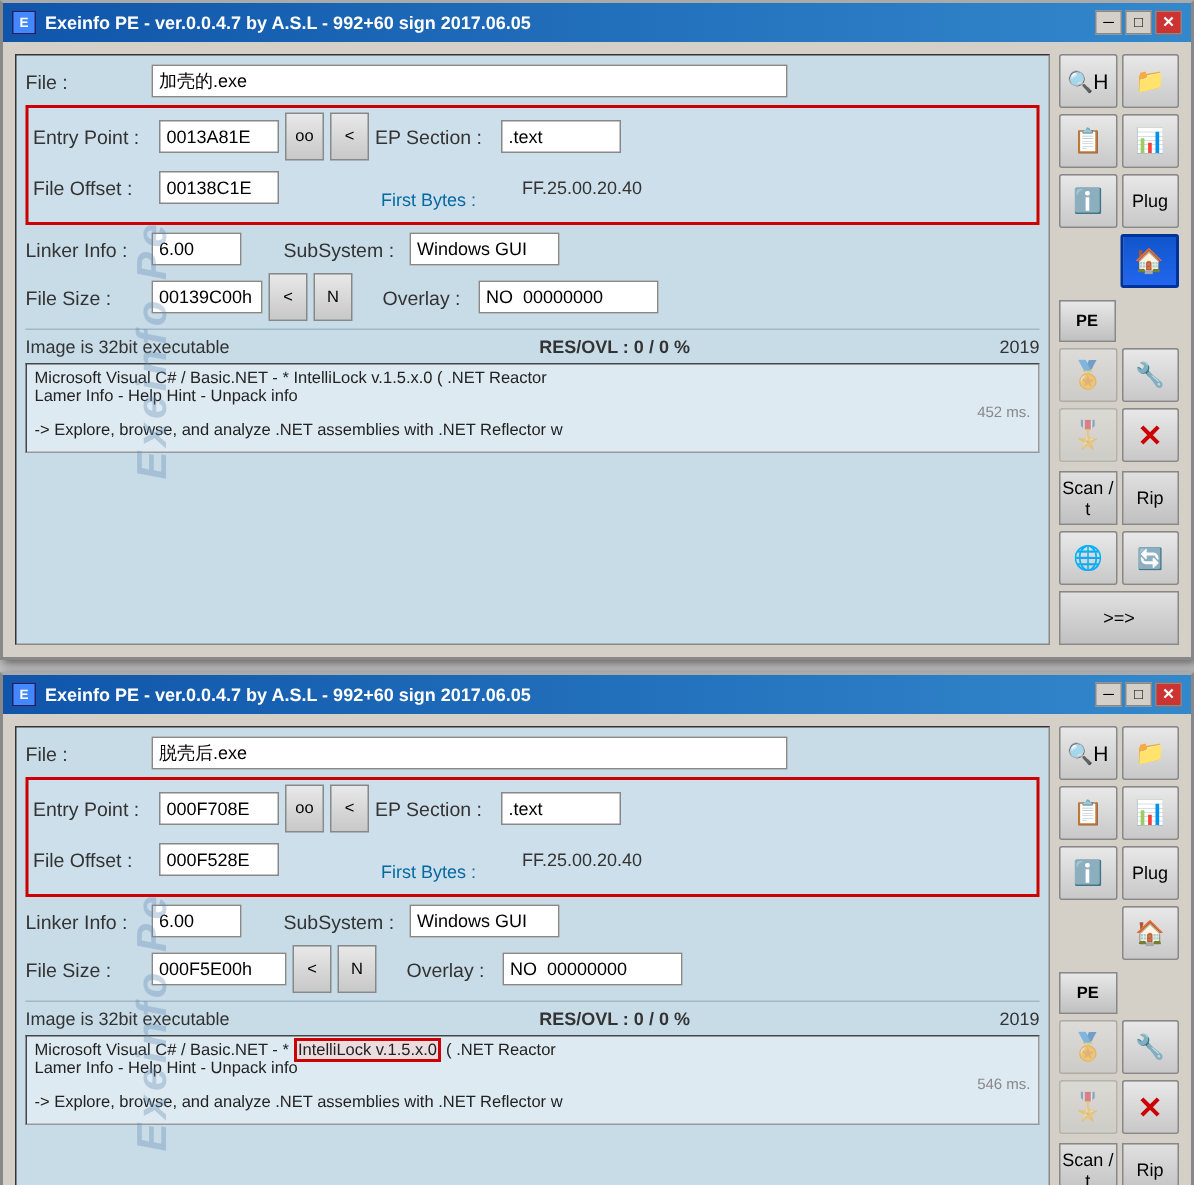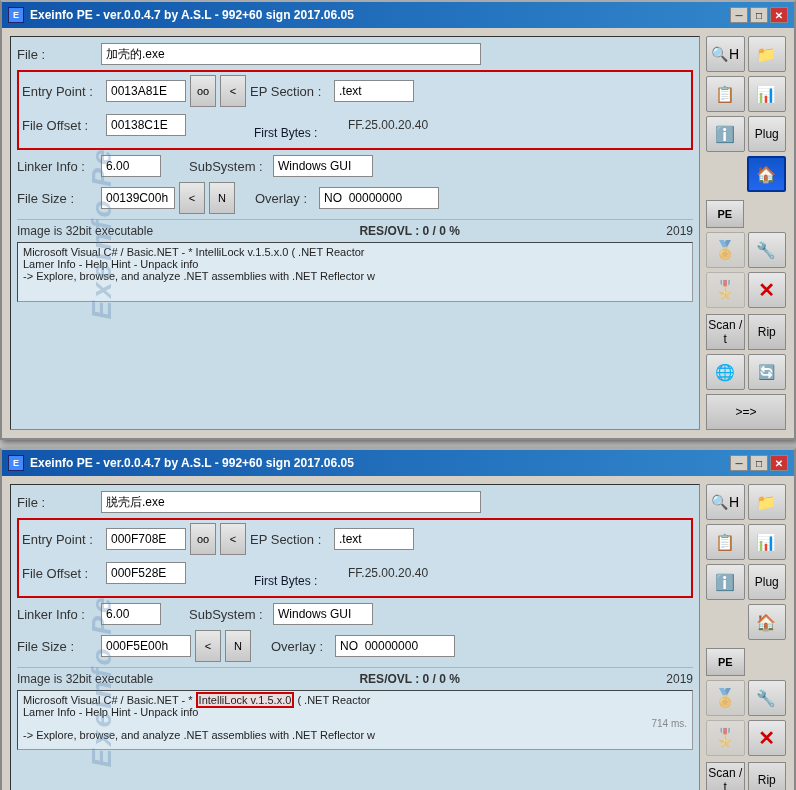--- a/index.html
+++ b/index.html
@@ -120,21 +120,21 @@
 
     .input-field {
       background: white;
       border: 1px solid #888;
       padding: 2px 4px;
       font-size: 12px;
       height: 22px;
     }
 
     .input-wide {
-      width: 380px;
+      width: 424px;
     }
 
     .input-sm {
       width: 80px;
     }
 
     .btn-small {
       height: 32px;
       min-width: 26px;
       border: 1px solid #888;
@@ -142,21 +142,21 @@
       cursor: pointer;
       font-size: 11px;
       display: flex;
       align-items: center;
       justify-content: center;
       padding: 4px 4px;
     }
 
     .info-label {
       min-width: 90px;
-      color: #0f172a;
+      color: #0369a1;
       font-size: 12px;
       margin-top: 16px;
     }
 
     .info-value {
       color: #333;
       font-size: 12px;
     }
 
     .separator {
@@ -305,20 +305,21 @@
 
       <div class="res-row">
         <span>Image is 32bit executable</span>
         <span class="res-bold">RES/OVL : 0 / 0 %</span>
         <span>2019</span>
       </div>
 
       <div class="info-text-block">
         <div>Microsoft Visual C# / Basic.NET - * IntelliLock v.1.5.x.0 ( .NET Reactor</div>
         <div>Lamer Info - Help Hint - Unpack info</div>
+        <div style="text-align:right; color:#888; font-size:10px;">452 ms.</div>
         <div>-&gt; Explore, browse, and analyze .NET assemblies with .NET Reflector w</div>
       </div>
     </div>
 
     <div class="full-side">
 
       <div style="display:flex; flex-direction:column; gap:4px;">
 
         <div style="display:flex; gap:3px;">
           <button class="side-btn" style="flex:1; font-size:14px;">🔍H</button>
@@ -439,21 +440,21 @@
         <span>Image is 32bit executable</span>
         <span class="res-bold">RES/OVL : 0 / 0 %</span>
         <span>2019</span>
       </div>
 
       <div class="info-text-block">
         <div>
           <span>Microsoft Visual C# / Basic.NET - * </span><span style="border: 2px solid #cc0000; background: rgba(255,200,200,0.4); padding: 0 1px;">IntelliLock v.1.5.x.0</span><span> ( .NET Reactor</span>
         </div>
         <div>Lamer Info - Help Hint - Unpack info</div>
-        <div style="text-align:right; color:#888; font-size:10px;">714 ms.</div>
+        <div style="text-align:right; color:#888; font-size:10px;">546 ms.</div>
         <div>-&gt; Explore, browse, and analyze .NET assemblies with .NET Reflector w</div>
       </div>
     </div>
 
     <div class="full-side">
       <div style="display:flex; flex-direction:column; gap:4px;">
         <div style="display:flex; gap:3px;">
           <button class="side-btn" style="flex:1; font-size:14px;">🔍H</button>
           <button class="side-btn" style="flex:1; font-size:16px;">📁</button>
         </div>

